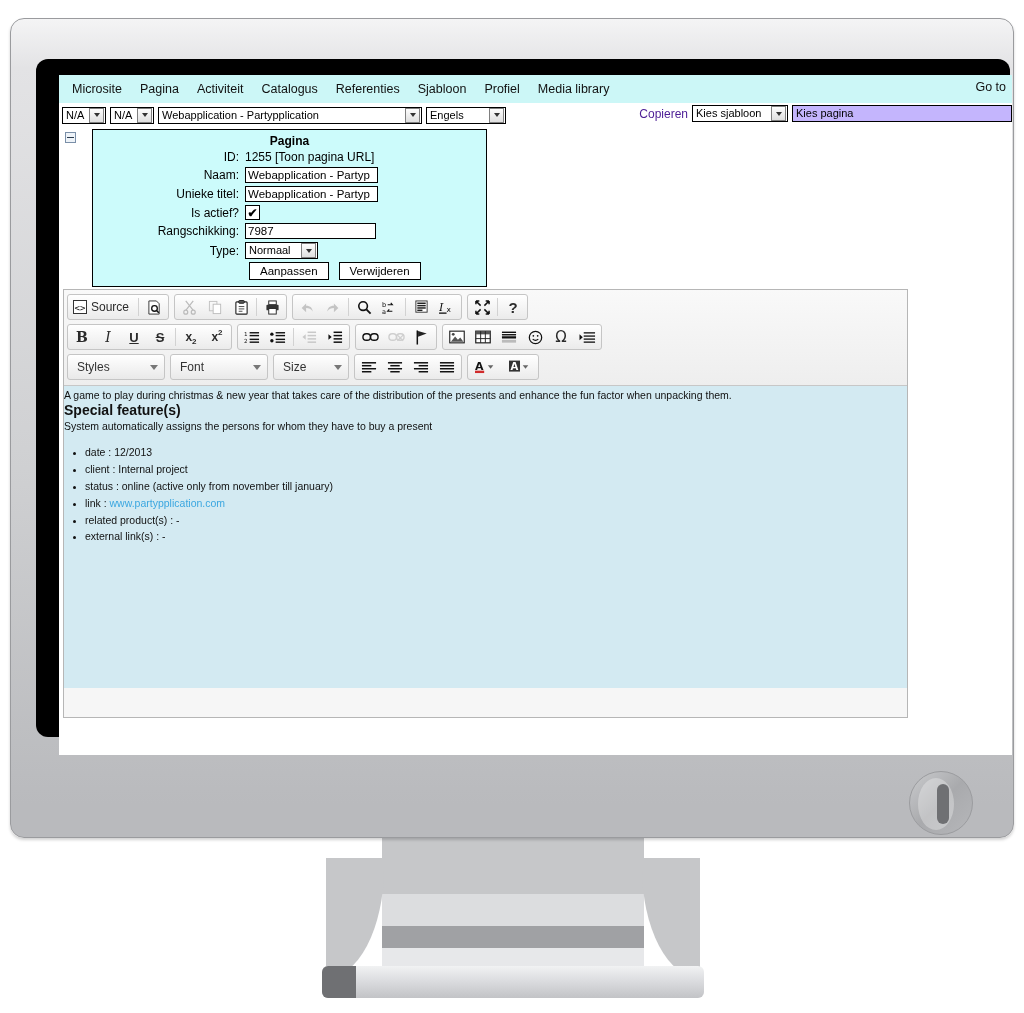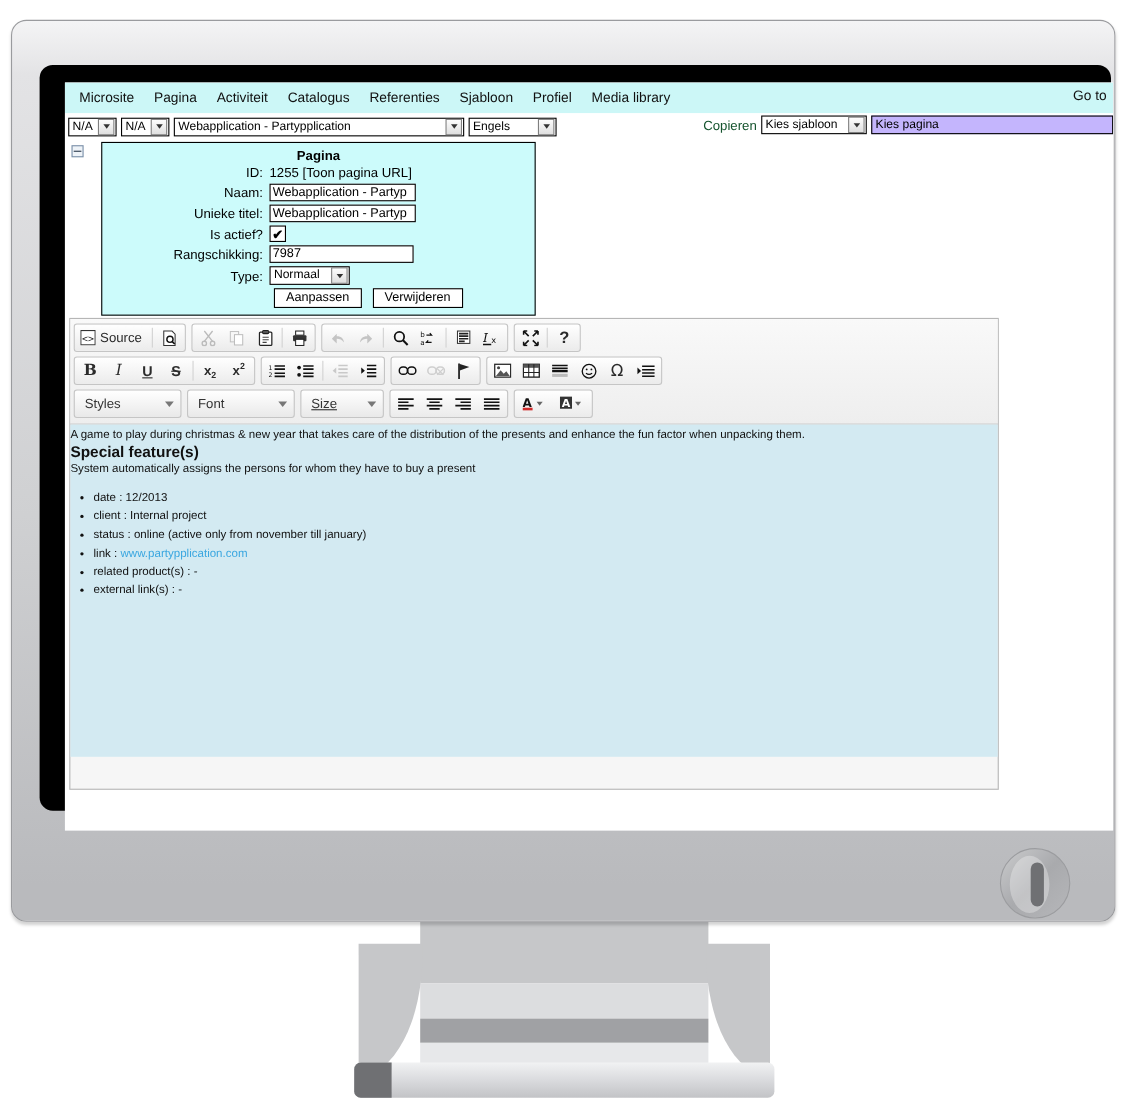--- a/index.html
+++ b/index.html
@@ -124,21 +124,21 @@
     white-space:nowrap; overflow:hidden;
   }
   #sel-na1 { width:44px; }
   #sel-na2 { width:44px; }
   #sel-page { width:264px;gap:26px; }
   #sel-lang { width:80px; }
   #copy-group {
     position:absolute; right:0; top:2px;
     display:flex; align-items:center; gap:4px; padding-right:0;
   }
-  #copy-label { font-size:12px; color:#14532d; }
+  #copy-label { font-size:12px; color:#4c1d95; }
   #sel-template { width:96px; }
   #inp-kiespagina { width:220px; }
 
   
   #form-wrap { position:relative; padding: 4px 0 0 4px; }
   #collapse-box {
     position:absolute; left:6px; top:7px;
     width:11px; height:11px; border:1px solid #7a8fa8; background:#eef3f8;
     display:flex; align-items:center; justify-content:center;
   }
@@ -197,21 +197,21 @@
   .ck-btn.dim { color:#b5b5b5; }
   .ck-sep { width:1px; height:18px; background:#d2d2d2; margin:0 2px; }
   .ck-combo {
     height:26px; min-width:76px; border:1px solid #c5c5c5; border-radius:3px;
     background: linear-gradient(180deg,#ffffff 0%,#e9e9e9 100%);
     display:flex; align-items:center; justify-content:space-between;
     padding:0 6px 0 9px; font-size:12px; color:#333;
   }
   #combo-styles { width:98px; }
   #combo-font   { width:98px; }
-  #combo-size   { width:72px;text-decoration:underline; }
+  #combo-size   { width:72px; }
   .ck-combo .caret {
     width:0;height:0; margin-left:8px;
     border-left:4px solid transparent; border-right:4px solid transparent;
     border-top:5px solid #777;
   }
   #ck-body {
     background:#d3eaf2; height: 302px; padding:3px 5px 0 0;
     font-size:10.5px; color:#111; line-height:1.28;
   }
   #ck-body p { margin:0 0 0 0; }

